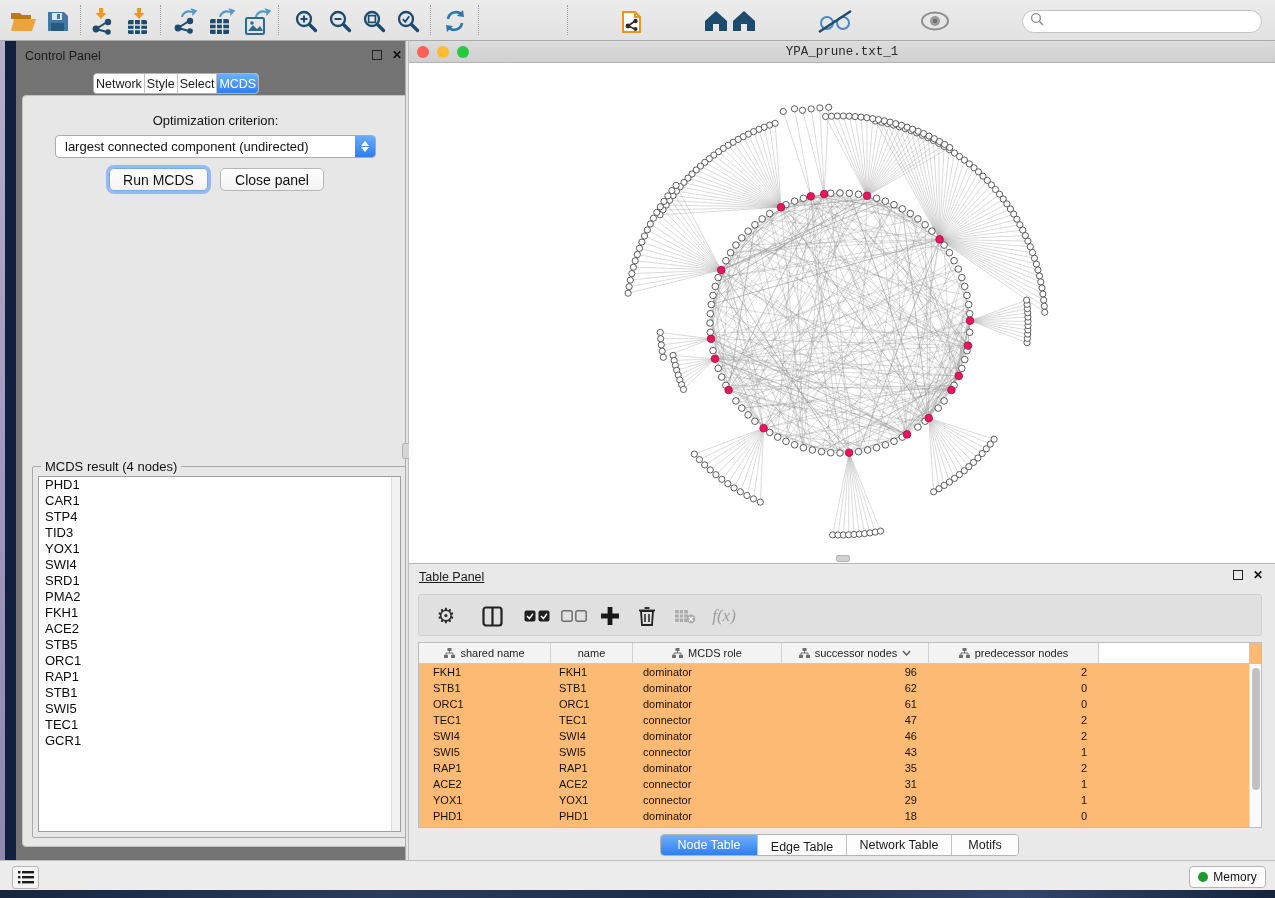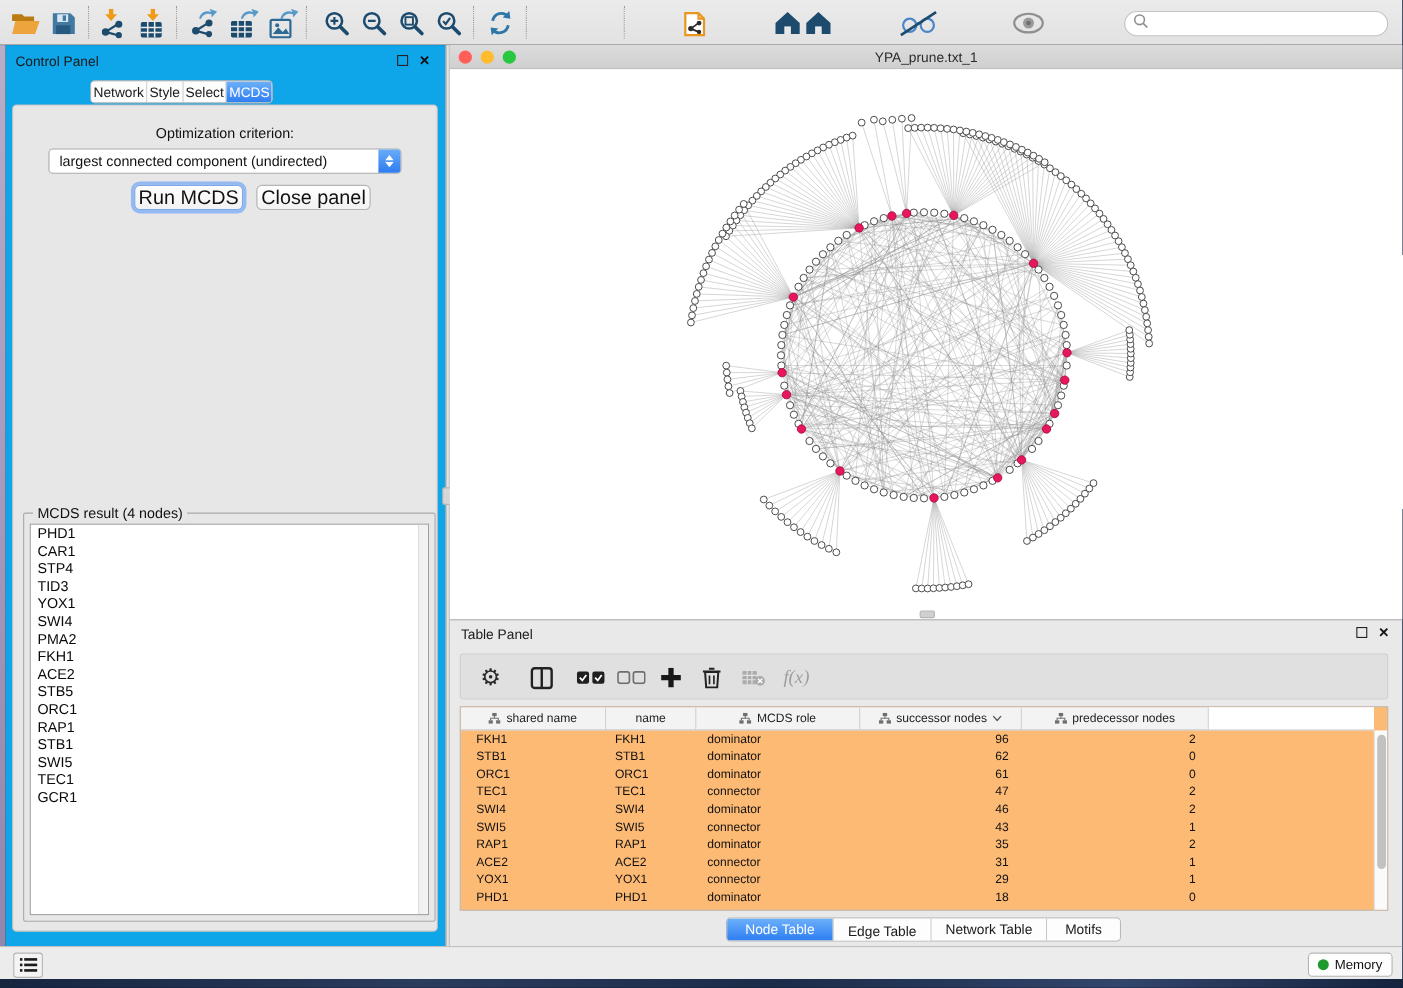--- a/index.html
+++ b/index.html
@@ -12,58 +12,58 @@
      background:linear-gradient(90deg,#17253f,#2a3c5e 30%,#1b2c49 55%,#32456b 80%,#15233d); }
   #wallpaper-left { left:0; top:41px; width:5px; height:819px; background:linear-gradient(#b7aec8,#a79ec0 40%,#8f87ae); }
 
   
   #toolbar { left:0; top:0; width:1275px; height:41px; background:linear-gradient(#ebebeb,#e2e2e2); border-bottom:1px solid #a8a8a8; }
   .tsep { position:absolute; top:5px; height:30px; width:0; border-left:1px dotted #9a9a9a; }
   .ticon { position:absolute; top:7px; width:30px; height:28px; display:flex; align-items:center; justify-content:center; }
   #search-box { position:absolute; left:1022px; top:10px; width:240px; height:23px; background:#fff; border:1px solid #c3c3c3; border-radius:12px; display:flex; align-items:center; padding-left:7px; }
 
   
-  #control-panel { left:5px; top:41px; width:400px; height:819px; background:#0ea5e9; }
+  #control-panel { left:16px; top:41px; width:400px; height:819px; background:#737373; }
   #cp-title { position:absolute; left:9px; top:8px; font-size:12.5px; color:#1a1a1a; }
   .win-btns { position:absolute; top:9px; display:flex; gap:10px; align-items:center; }
   .float-glyph { width:10px; height:10px; border:1.4px solid #222; display:inline-block; }
   .close-glyph { font-size:12px; font-weight:bold; color:#111; line-height:10px; }
   #cp-tabs { position:absolute; left:77px; top:32px; height:21px; display:flex; border:1px solid #b3b3b3; border-radius:4px; overflow:hidden; background:#fff; }
   .seg { height:100%; display:flex; align-items:center; justify-content:center; font-size:12.5px; padding:0 2px; border-right:1px solid #c2c2c2; background:#fdfdfd; color:#1a1a1a; }
   .seg:last-child { border-right:none; }
   .seg.active { background:linear-gradient(#6cb0fb,#2f7ef2); color:#fff; }
   #cp-inner { position:absolute; left:6px; top:54px; width:387px; height:752px; background:#e7e7e7; border:1px solid #c3c3c3; border-radius:4px; }
   #opt-label { position:absolute; left:0; right:0; top:17px; text-align:center; font-size:13px; color:#111; }
   #opt-select { position:absolute; left:32px; top:39px; width:321px; height:23px; background:#fff; border:1px solid #ababab; border-radius:4px; display:flex; align-items:center; font-size:13px; }
   #opt-select .val { flex:1; padding-left:9px; white-space:nowrap; overflow:hidden; }
   #opt-select .cap { width:20px; height:21px; border-radius:0 3px 3px 0; background:linear-gradient(#68acf9,#2e7cf0); display:flex; flex-direction:column; align-items:center; justify-content:center; gap:1px; }
-  .btn { position:absolute; height:23px; background:linear-gradient(#ffffff,#f2f2f2); border:1px solid #b5b5b5; border-radius:5px; font-size:18px; display:flex; align-items:center; justify-content:center; color:#111;margin-left:24px; }
+  .btn { position:absolute; height:23px; background:linear-gradient(#ffffff,#f2f2f2); border:1px solid #b5b5b5; border-radius:5px; font-size:14px; display:flex; align-items:center; justify-content:center; color:#111; }
   #run-btn { left:86px; top:72px; width:99px; box-shadow:0 0 0 3px rgba(82,148,250,0.55); border-color:#7aa9e8; }
   #close-panel-btn { left:197px; top:72px; width:104px; }
   #mcds-fieldset { position:absolute; left:9px; top:370px; width:375px; height:372px; border:1px solid #a9a9a9; border-radius:2px; }
   #mcds-legend { position:absolute; left:8px; top:-8px; background:#e7e7e7; padding:0 4px; font-size:13px; color:#111; }
   #mcds-list { position:absolute; left:5px; top:9px; right:5px; bottom:5px; background:#fff; border:1px solid #9e9e9e; overflow:hidden; }
   #mcds-scroll { position:absolute; right:0; top:0; width:9px; bottom:0; background:#f2f2f2; border-left:1px solid #ddd; }
   .mcds-item { font-size:13px; line-height:16px; padding-left:6px; color:#0a0a0a; }
 
   
   #div-v { left:405px; top:41px; width:4px; height:819px; background:#e3e3e3; border-left:1px solid #adadad; border-right:1px solid #bdbdbd; }
   #div-v-handle { left:402px; top:443px; width:10px; height:16px; background:#d6d6d6; border:1px solid #b5b5b5; border-radius:2px; }
   #div-h-handle { left:836px; top:555px; width:14px; height:7px; background:#d0d0d0; border:1px solid #b5b5b5; border-radius:2px; }
 
   
   #network-window { left:409px; top:41px; width:866px; height:522px; background:#fff; }
-  #net-titlebar { position:absolute; left:0; top:0; width:866px; height:22px; background:linear-gradient(#dcdcdc,#cfcfcf); border-bottom:1px solid #b2b2b2; display:flex; align-items:center; }
+  #net-titlebar { position:absolute; left:0; top:0; width:866px; height:22px; background:linear-gradient(#dcdcdc,#cfcfcf); border-bottom:1px solid #b2b2b2; display:flex; align-items:center;font-family:Liberation Mono, monospace; }
   .tl { width:12px; height:12px; border-radius:50%; margin-left:8px; }
   #net-title { position:absolute; left:0; right:0; text-align:center; font-size:12.5px; color:#2b2b2b; }
   #net-canvas { position:absolute; left:0; top:22px; width:866px; height:500px; background:#fff; }
 
   
   #table-panel { left:409px; top:563px; width:866px; height:297px; background:#e9e9e9; border-top:1px solid #b8b8b8; }
-  #tp-title { position:absolute; left:10px; top:6px; font-size:12.5px; color:#1a1a1a; }
+  #tp-title { position:absolute; left:10px; top:6px; font-size:12.5px; color:#1a1a1a;text-decoration:underline; }
   #tp-toolbar { position:absolute; left:9px; top:30px; width:844px; height:42px; background:#e0e0e0; border:1px solid #cfcfcf; border-radius:3px; }
   .tpicon { position:absolute; top:7px; height:28px; display:flex; align-items:center; justify-content:center; }
   #node-table { position:absolute; left:9px; top:78px; width:844px; height:186px; background:#fdba74; border:1px solid #bdbdbd; }
   #nt-header { position:absolute; left:0; top:0; right:12px; height:21px; background:#f3f3f3; border-bottom:1px solid #c9c9c9; display:flex; }
   .hcell { height:100%; border-right:1px solid #d2d2d2; display:flex; align-items:center; justify-content:center; gap:5px; font-size:11px; color:#222; }
   .hfill { flex:1; border-right:none !important; }
   #nt-body { position:absolute; left:0; top:21px; right:12px; bottom:0; overflow:hidden; }
   .trow { display:flex; height:16px; align-items:center; }
   .tcell { font-size:11px; color:#111; white-space:nowrap; overflow:hidden; }
   .c0 { width:132px; padding-left:14px; } .c1 { width:82px; padding-left:8px; }
@@ -268,20 +268,21 @@
     <div id="mcds-fieldset">
       <div id="mcds-legend">MCDS result (4 nodes)</div>
       <div id="mcds-list">
         <div id="mcds-items">
             <div class="mcds-item">PHD1</div>
             <div class="mcds-item">CAR1</div>
             <div class="mcds-item">STP4</div>
             <div class="mcds-item">TID3</div>
             <div class="mcds-item">YOX1</div>
             <div class="mcds-item">SWI4</div>
+            <div class="mcds-item">SRD1</div>
             <div class="mcds-item">PMA2</div>
             <div class="mcds-item">FKH1</div>
             <div class="mcds-item">ACE2</div>
             <div class="mcds-item">STB5</div>
             <div class="mcds-item">ORC1</div>
             <div class="mcds-item">RAP1</div>
             <div class="mcds-item">STB1</div>
             <div class="mcds-item">SWI5</div>
             <div class="mcds-item">TEC1</div>
             <div class="mcds-item">GCR1</div>

